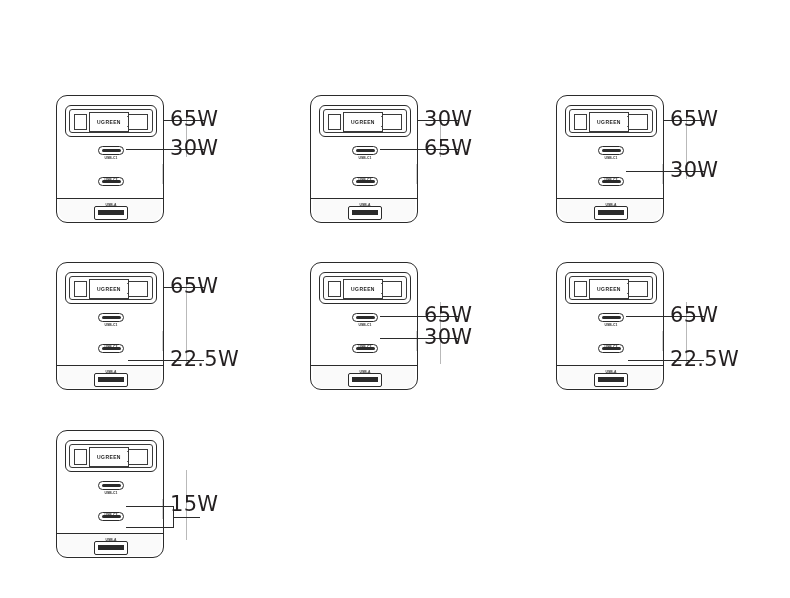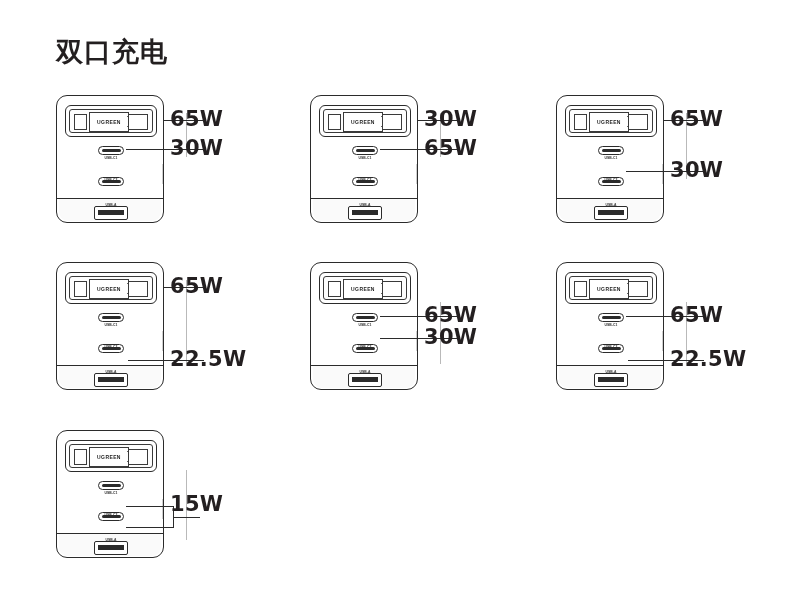--- a/index.html
+++ b/index.html
@@ -110,21 +110,21 @@
 
   
   .lead{
     position:absolute;height:1.3px;background:#2b2b2b;
   }
   .lead-vert{
     position:absolute;width:1.3px;background:#b9b9b9;
   }
   .watt{
     position:absolute;
-    font-size:21px;font-weight:700;letter-spacing:0.3px;
+    font-size:21px;font-weight:400;letter-spacing:0.3px;
     color:#231f20;white-space:nowrap;line-height:1;
     font-family:"DejaVu Sans","Liberation Sans",sans-serif;
     text-align:right;
   }
 
   
   .bracket{
     position:absolute;
     border:1.3px solid #2b2b2b;
     border-left:none;
@@ -132,21 +132,20 @@
   }
   .bracket-stem{
     position:absolute;height:1.3px;background:#2b2b2b;
   }
 </style>
 </head>
 <body>
 
 <div class="page">
 
-  <div class="page-title">双口充电</div>
 
   <div class="cell" style="left:56px;top:95px;width:230px;height:140px;">
     <div class="charger">
       <div class="body-shade"></div>
       <div class="edge-tick"></div>
       <div class="ac-panel">
         <div class="ac-inner">
           <div class="ac-slot-l"></div>
           <div class="ac-plug"></div>
           <div class="ac-plug-notch"></div>

